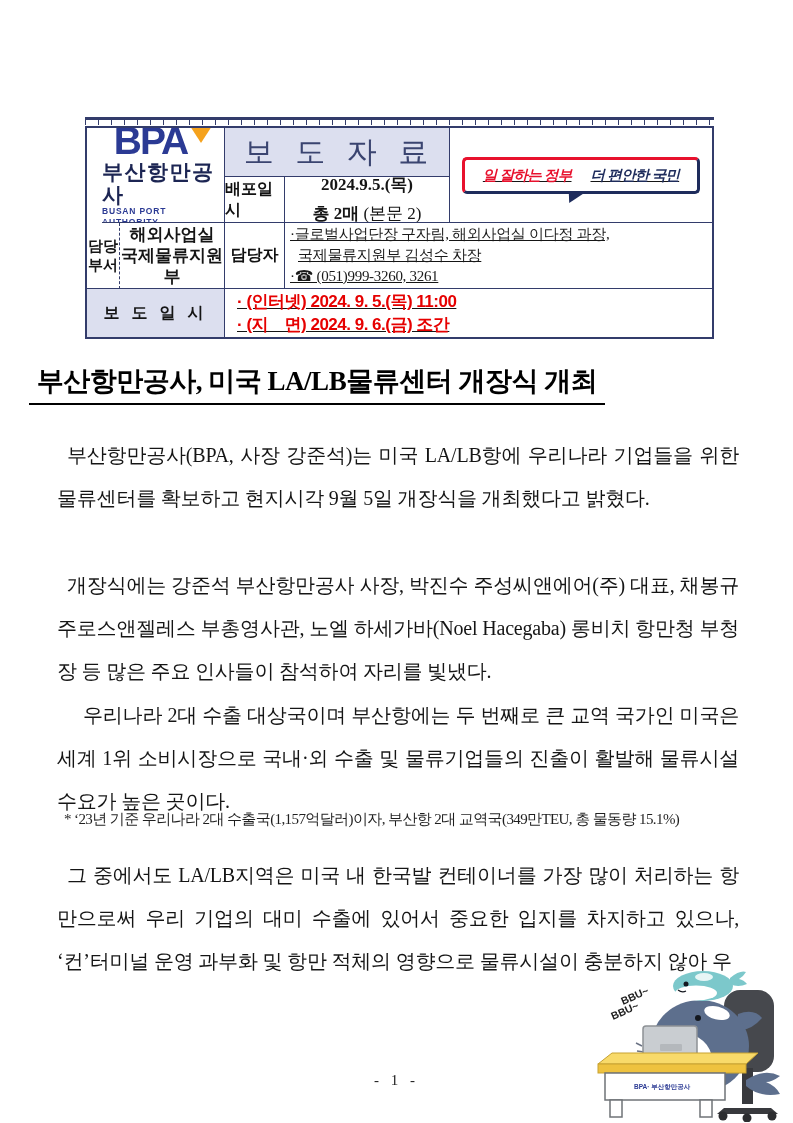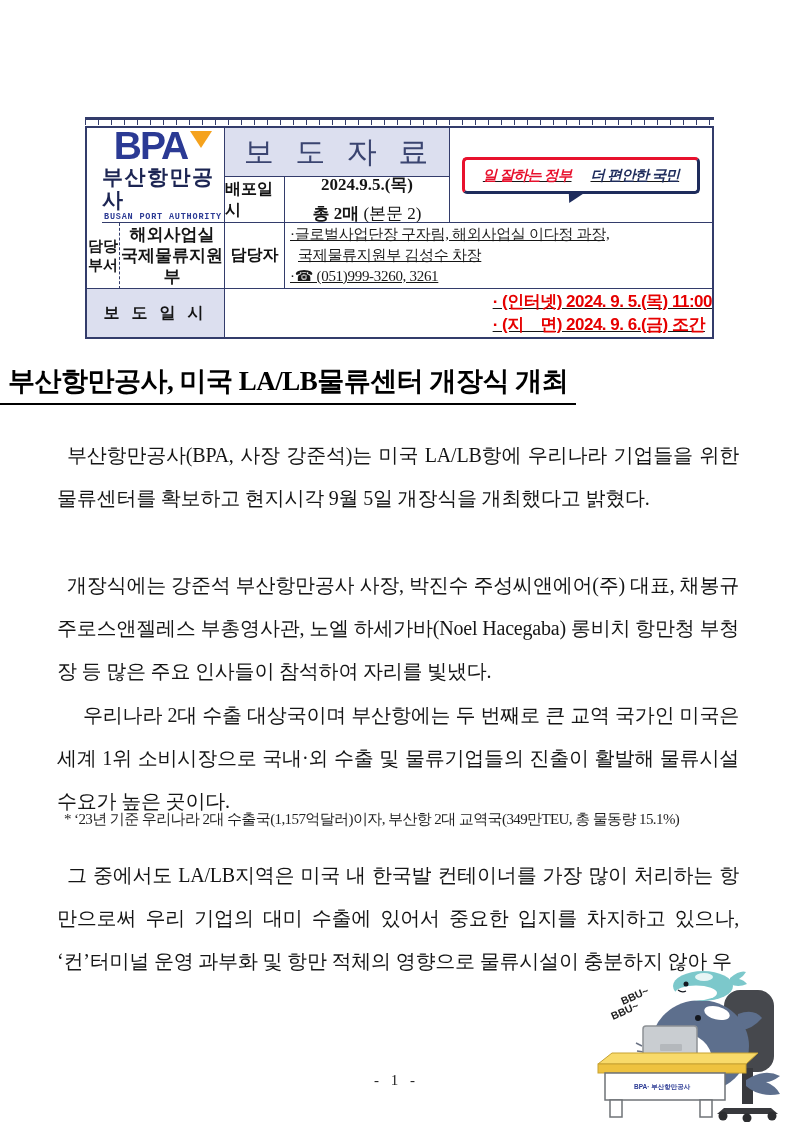--- a/index.html
+++ b/index.html
@@ -44,21 +44,21 @@
   .bpa-tri {
     width:0; height:0; margin:3px 0 0 3px;
     border-left:11px solid transparent; border-right:11px solid transparent;
     border-top:17px solid #f5a21d;
   }
   .bpa-kor {
     font-family:"Liberation Sans",sans-serif; font-weight:900; font-size:21px;
     color:#1c2553; letter-spacing:1.5px; line-height:1.1; margin-top:2px;
   }
   .bpa-eng {
-    font-family:Liberation Mono, monospace; font-weight:700; font-size:8.5px;
+    font-family:Liberation Sans, sans-serif; font-weight:700; font-size:8.5px;
     color:#2b3a94; letter-spacing:0.8px; line-height:1.2;
   }
 
   .press-cell { grid-column:3/5; grid-row:1;text-align:center; }
   .press-title {
     font-size:30px; color:#3a4470; word-spacing:10px; letter-spacing:2px; font-weight:500;
   }
 
   .slogan-cell { grid-column:5; grid-row:1/3; }
   .bubble {
@@ -85,29 +85,29 @@
 
   .dept-label { font-weight:700; font-size:15px; line-height:19px; }
   .dept-name { font-weight:700; font-size:17px; line-height:21px; }
 
   .contact-cell { align-items:flex-start; justify-content:center; padding-left:5px; }
   .contact-line { font-size:15px; line-height:21px; color:#1a1a1a; letter-spacing:-0.3px; }
   .contact-line.cont { padding-left:8px; }
 
   .ptime-label { font-weight:700; font-size:16px; letter-spacing:4px; }
   .ptime-value {
-    align-items:flex-end; justify-content:center; padding-left:12px;
+    align-items:flex-start; justify-content:center; padding-left:12px;
   }
   .red-lines {
     white-space:pre-line; color:#e60000; font-weight:700; font-size:17px; line-height:23px;
     font-family:"Liberation Sans",sans-serif; letter-spacing:-0.5px;
   }
 
   
-  .title-wrap { position:absolute; top:362px; left:0; width:634px; text-align:left; }
+  .title-wrap { position:absolute; top:362px; left:0; width:634px; text-align:center; }
   .doc-title {
     display:inline-block; font-weight:900; font-size:27px; line-height:38px;
     color:#000; border-bottom:2.5px solid #000; padding:0 8px 3px; letter-spacing:-0.5px;
   }
 
   
   .para {
     position:absolute; left:57px; width:682px;
     font-size:20px; line-height:43px; text-align:justify; color:#151515; letter-spacing:-0.2px;
   }

